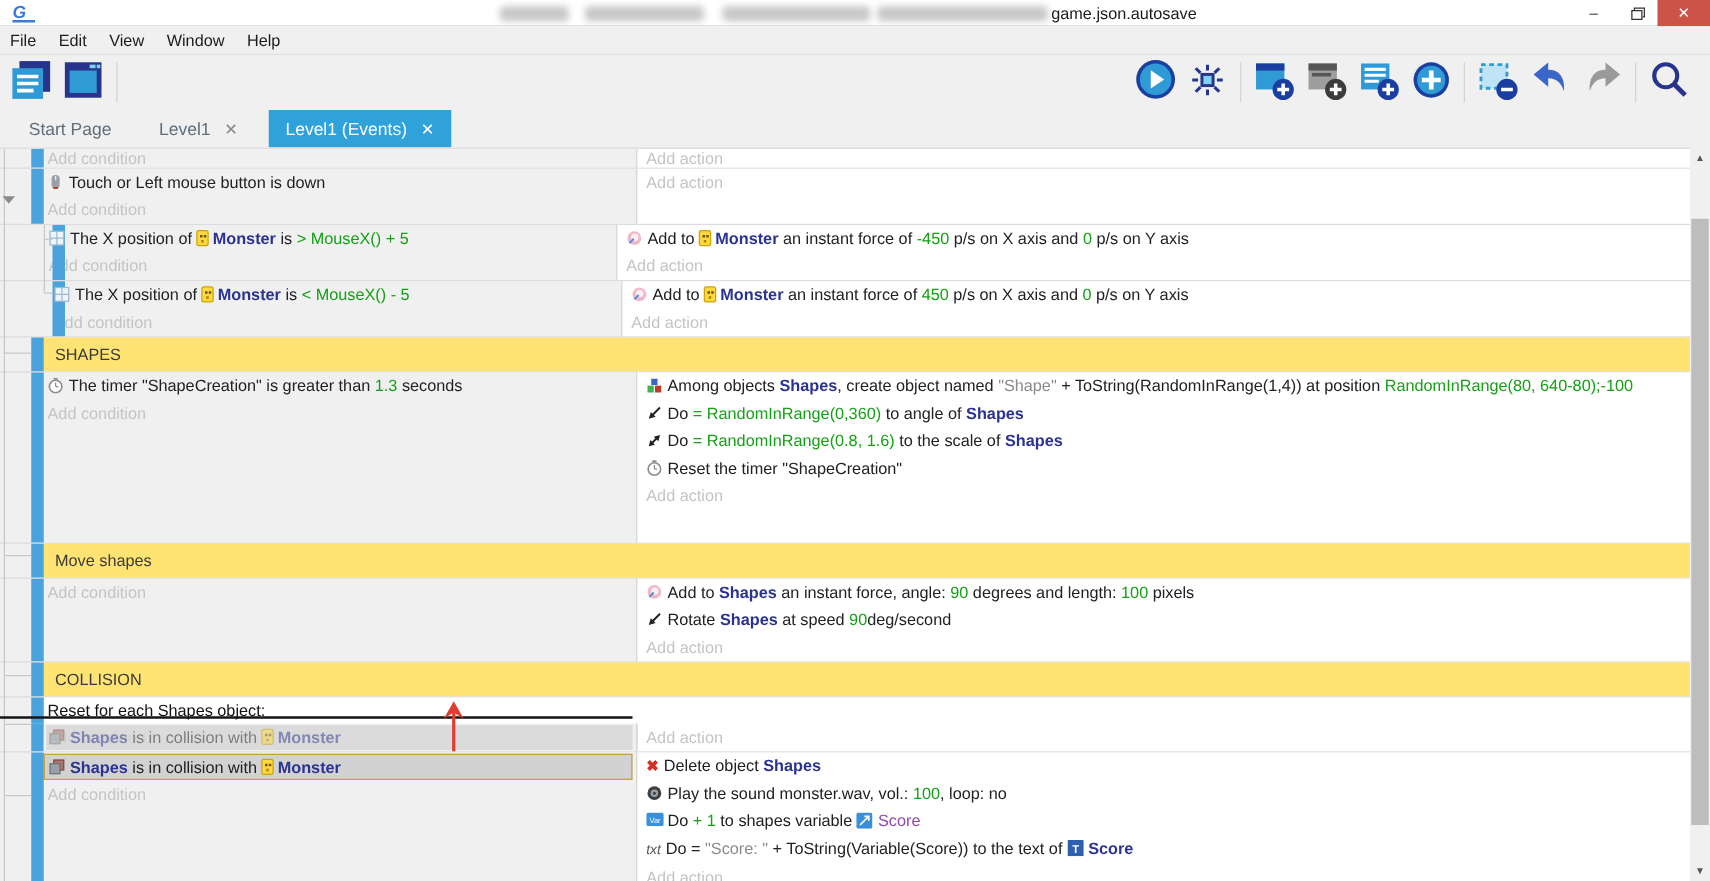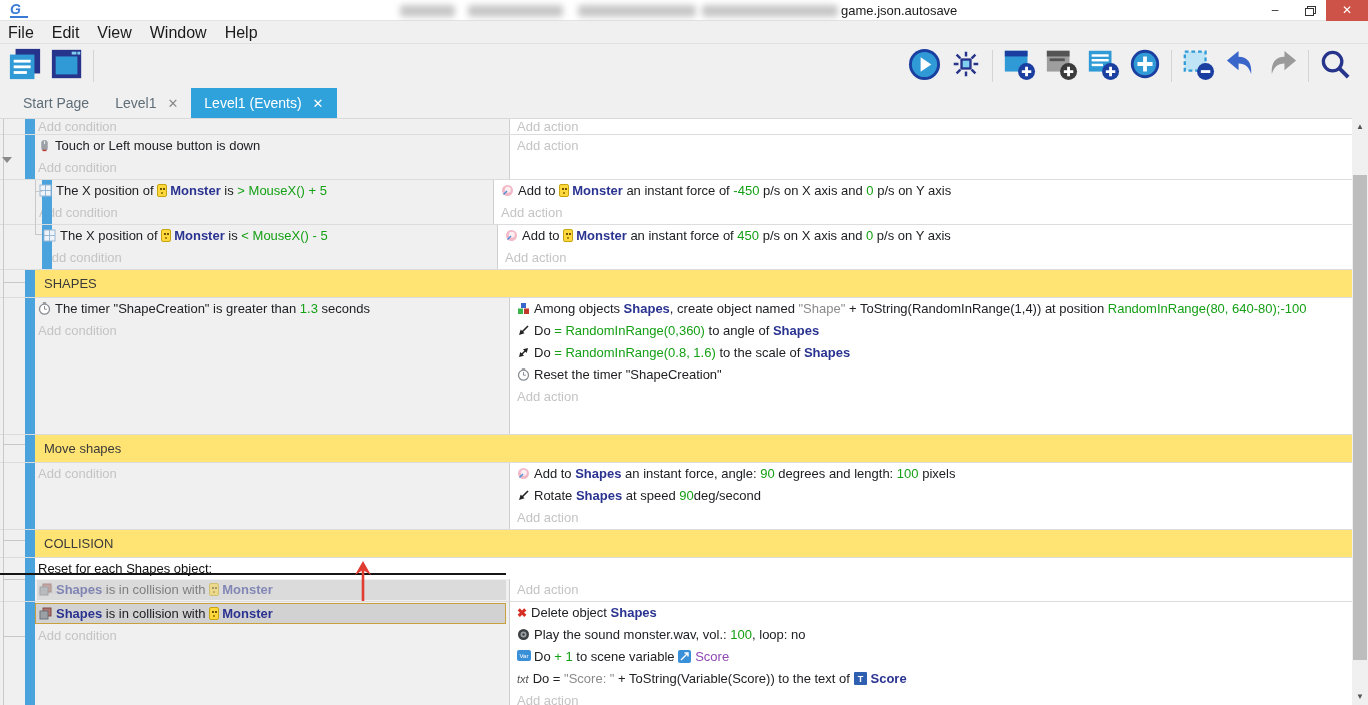--- a/index.html
+++ b/index.html
@@ -18,30 +18,30 @@
   .wbtn { position:absolute; top:0; height:21px; text-align:center; font-size:12px;
     color:#333; line-height:20px; cursor:default; }
   .wbtn.min { left:1258px; width:34px; }
   .wbtn.max { left:1292px; width:34px; }
   .wbtn.close { left:1326px; width:42px; background:#cd5248; color:#fff; }
   .maxglyph { display:inline-block; width:9px; height:8px; border:1px solid #333;
     position:relative; top:2px; background:#fff; box-shadow:2px -2px 0 -1px #fff, 2px -2px 0 0 #333; }
 
   .menubar { position:absolute; left:0; top:21px; width:1368px; height:23px;
     background:#f0f0f0; border-bottom:1px solid #e0e0e0; display:flex; align-items:center; }
-  .menuitem { padding:1px 9px; font-size:16px; color:#1a1a1a; height:100%; line-height:22px; }
+  .menuitem { padding:1px 9px; font-size:13px; color:#1a1a1a; height:100%; line-height:22px; }
   .menuitem:first-child { padding-left:8px; }
 
   .toolbar { position:absolute; left:0; top:44px; width:1368px; height:44px; background:#f0f0f0; }
   .tbgroup { position:absolute; top:4px; display:flex; align-items:center; gap:4px; }
   .tbbtn { width:38px; height:36px; display:flex; align-items:center; justify-content:center; }
   .tbsep { width:1px; height:32px; background:#d4d4d4; margin:0 3px; }
 
   .tabbar { position:absolute; left:0; top:88px; width:1368px; height:30px; background:#f0f0f0; }
-  .tabs { display:flex; height:30px; align-items:stretch; padding-left:10px; }
+  .tabs { display:flex; height:30px; align-items:stretch; padding-left:10px;gap:12px; }
   .tab { display:flex; align-items:center; padding:0 13px; font-size:14px; color:#5f6e79; gap:11px; }
   .tab.active { background:#2fa2db; color:#fff; }
   .tabclose { font-size:13px; color:#8a8a8a; }
   .tab.active .tabclose { color:#fff; }
 
   
   .events { position:absolute; left:0; top:118px; width:1352px; height:587px;
     background:#f0f0f0; overflow:hidden; border-top:1px solid #d9d9d9; }
   .blk { position:relative; display:flex; width:100%; border-bottom:1px solid #dcdcdc; }
   .bar { position:absolute; top:0; bottom:0; width:10px; background:#4aa3dc; }
@@ -392,21 +392,21 @@
       <div class="act">
         <div class="line"><span class="xicon">✖</span><span>Delete object </span><span class="obj">Shapes</span></div>
         <div class="line"><span class="lic"><svg viewBox="0 0 13 13">
               <circle cx="6.5" cy="6.5" r="5.5" fill="#3c4043"></circle>
               <circle cx="6.5" cy="6.5" r="3" fill="#9aa0a6"></circle>
               <circle cx="6.5" cy="6.5" r="1.2" fill="#3c4043"></circle>
             </svg></span><span>Play the sound monster.wav, vol.: </span><span class="green">100</span><span>, loop: no</span></div>
         <div class="line"><span class="lic"><svg viewBox="0 0 14 11" style="width:14px;height:11px">
               <rect width="14" height="11" rx="2" fill="#3a8fd9"></rect>
               <text x="7" y="8" font-size="6" fill="#fff" text-anchor="middle" font-family="sans-serif">Var</text>
-            </svg></span><span>Do </span><span class="green">+ 1</span><span> to scene variable </span><span class="lic"><svg viewBox="0 0 13 13">
+            </svg></span><span>Do </span><span class="green">+ 1</span><span> to shapes variable </span><span class="lic"><svg viewBox="0 0 13 13">
               <rect width="13" height="13" rx="2" fill="#3a8fd9"></rect>
               <path d="M3 10 L10 3 M6.5 3 H10 V6.5" stroke="#fff" stroke-width="1.4" fill="none"></path>
             </svg></span><span class="purple">Score</span></div>
         <div class="line"><span class="txticon">txt</span><span>Do = </span><span class="str">"Score: "</span><span> + ToString(Variable(Score)) to the text of </span><span class="lic"><svg viewBox="0 0 13 13">
               <rect width="13" height="13" rx="1" fill="#2f5fb0"></rect>
               <text x="6.5" y="10" font-size="9" fill="#fff" text-anchor="middle" font-weight="bold" font-family="sans-serif">T</text>
             </svg></span><span class="obj">Score</span></div>
         <div class="line ph">Add action</div>
       </div>
     </div>

